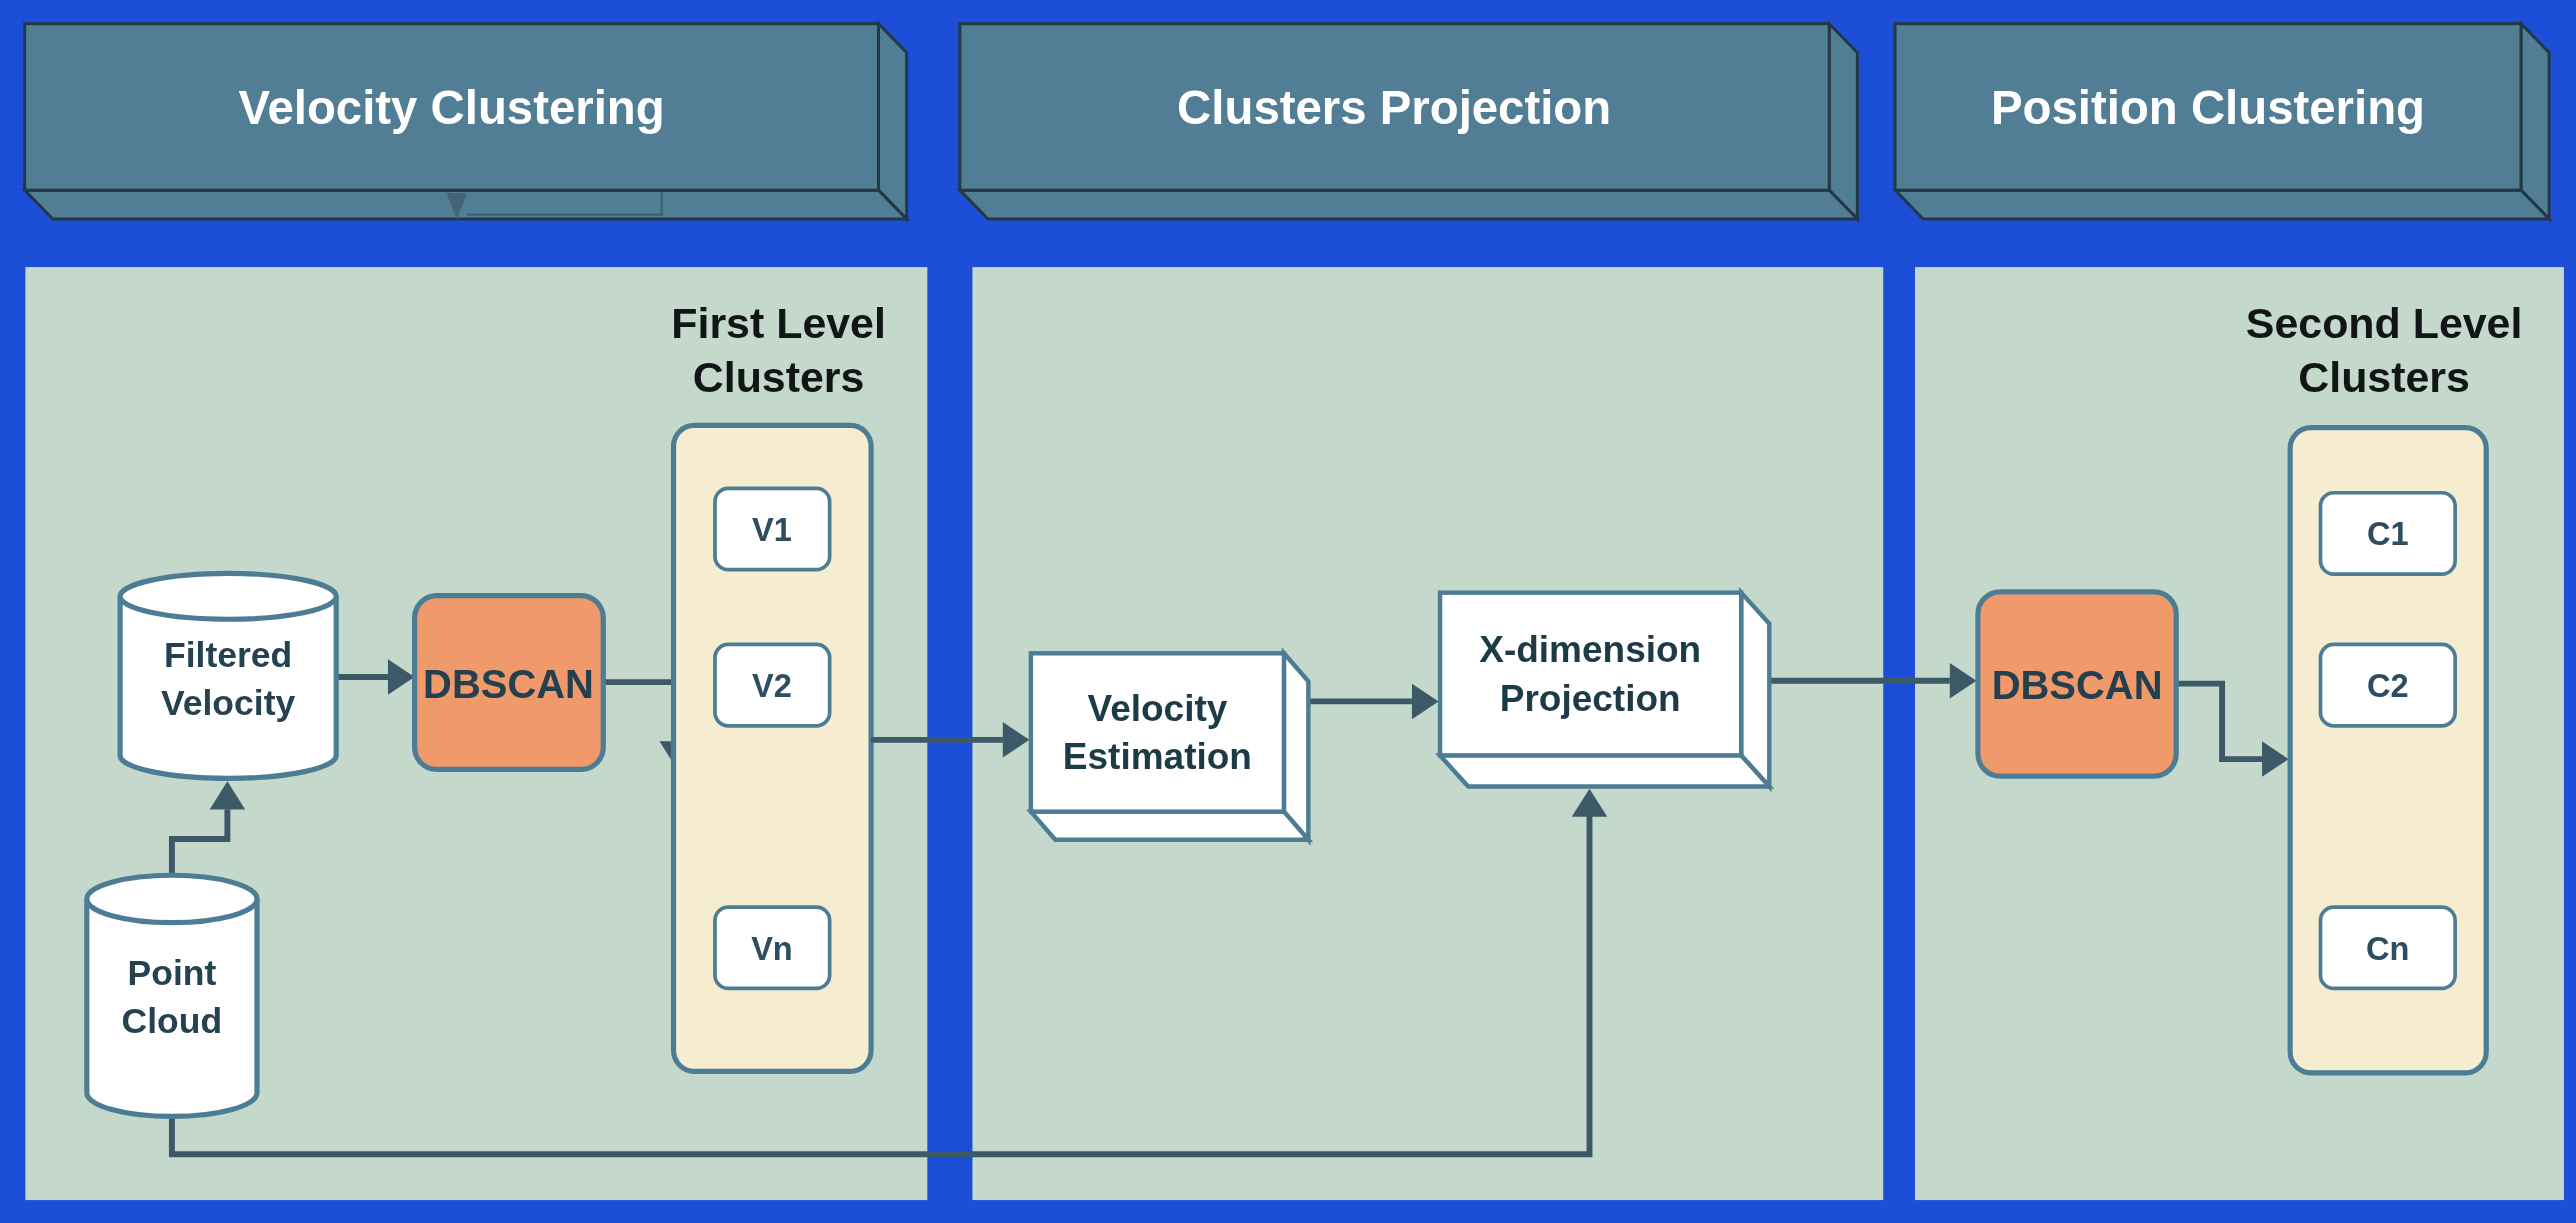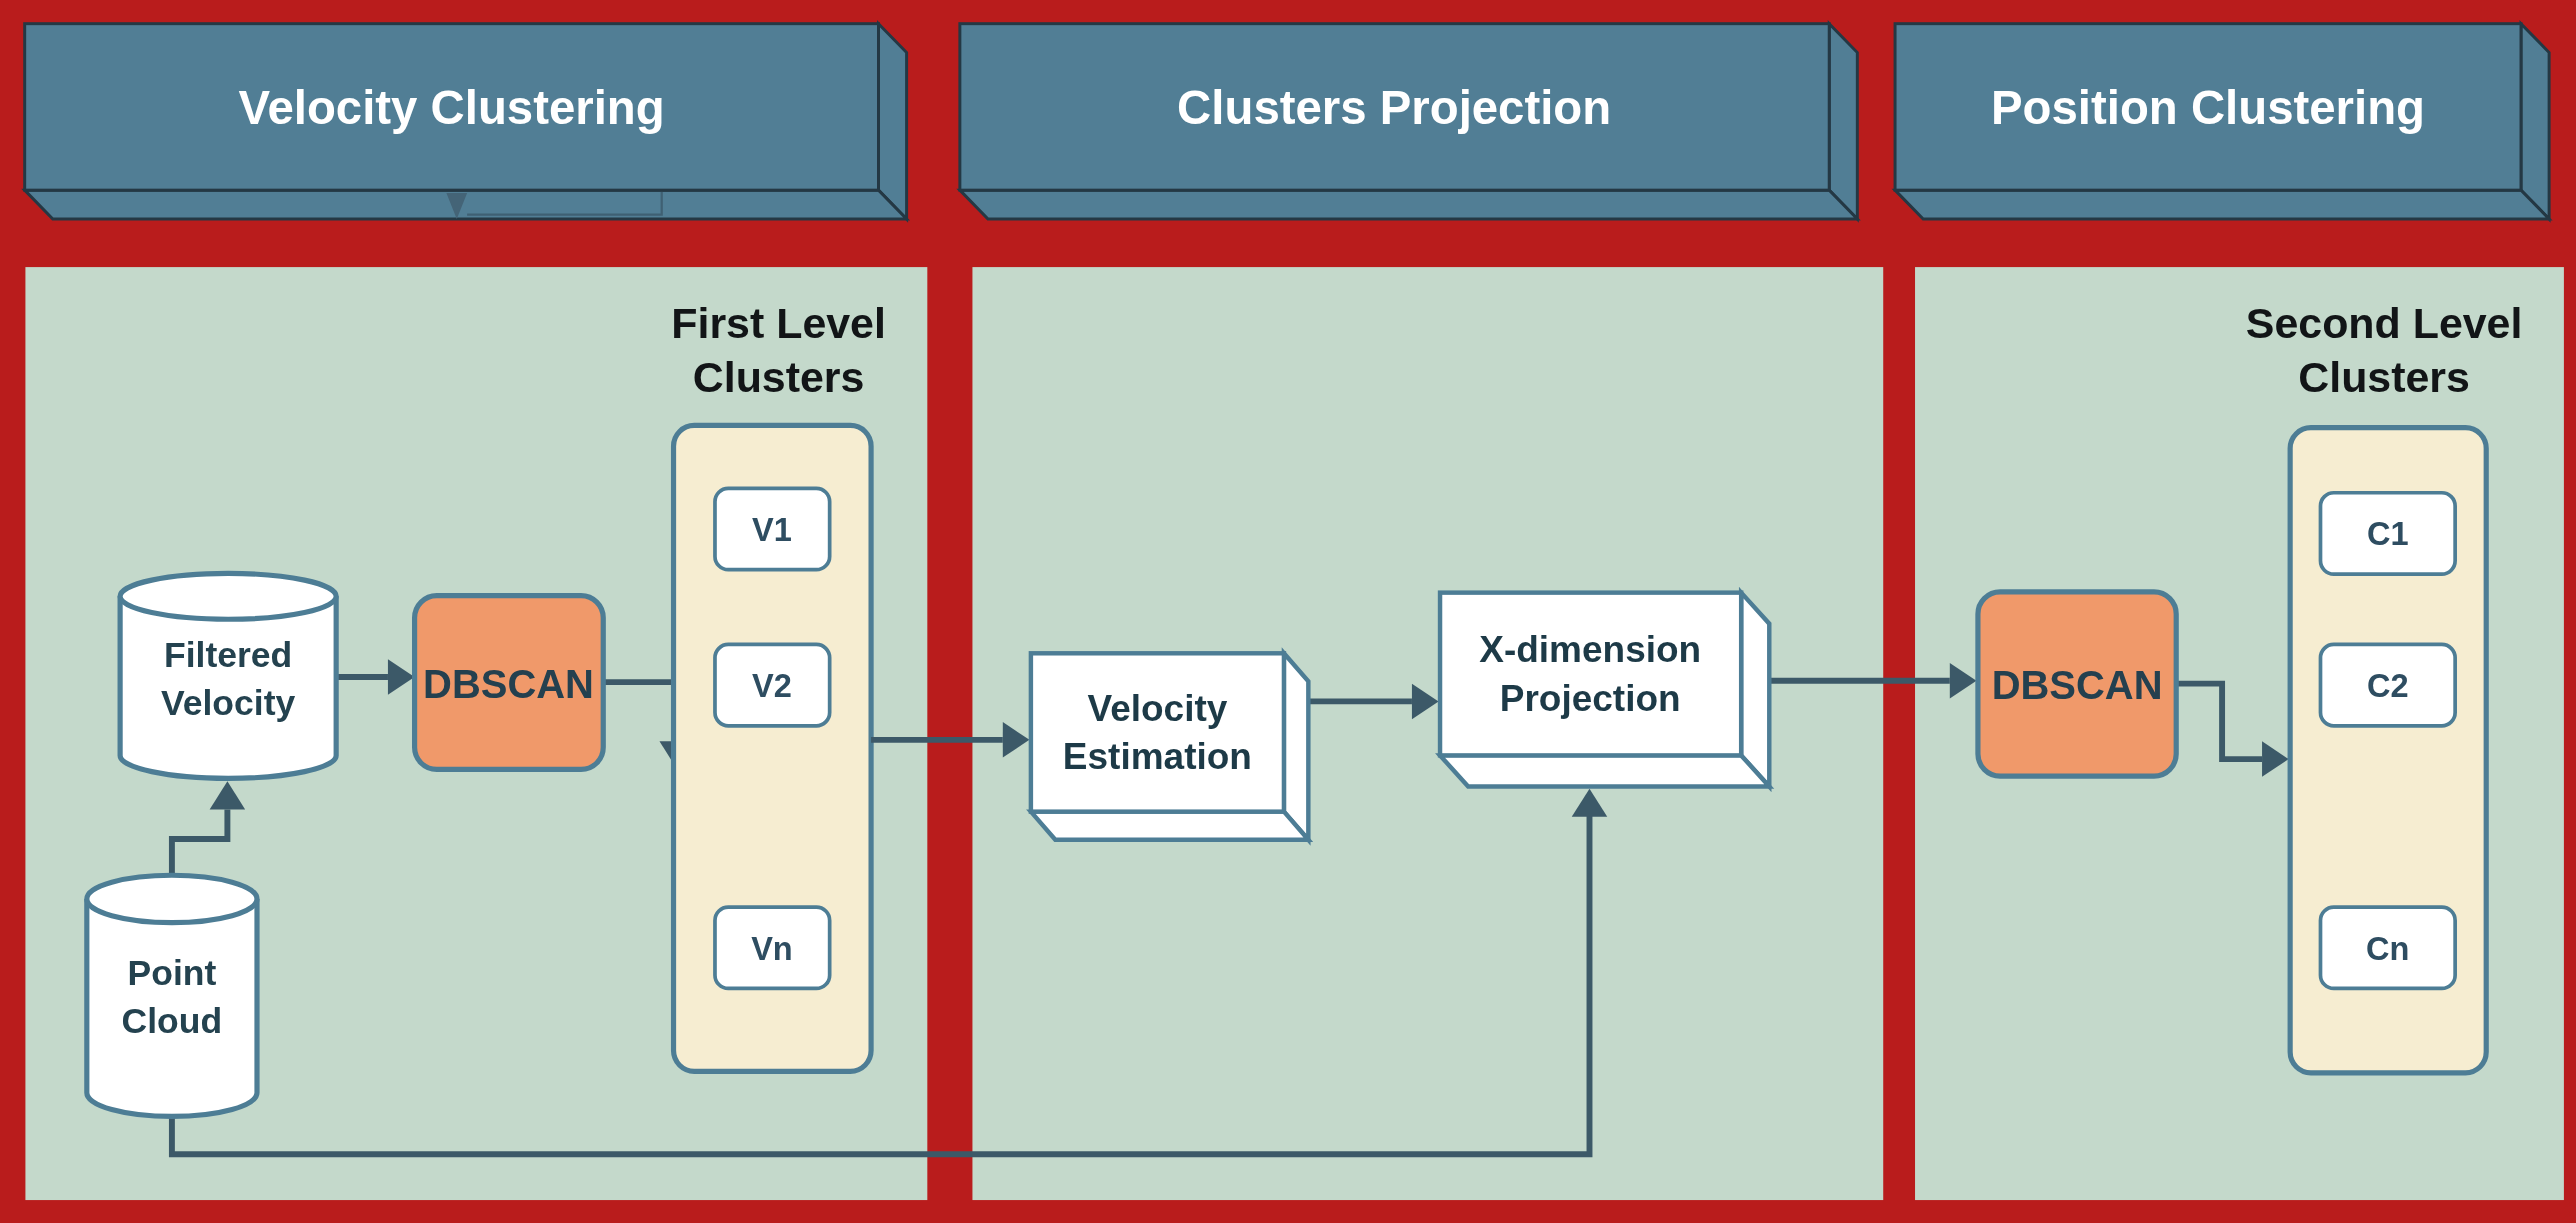--- a/index.html
+++ b/index.html
@@ -1,16 +1,16 @@
 <!DOCTYPE html>
 <html style="font-size:12px"><head>
 <meta charset="utf-8">
 <style>
   html,body{margin:0;padding:0;background:#ffffff;}
-  .stage{position:relative;width:2576px;height:1223px;background:#b91c1c;overflow:hidden;}
+  .stage{position:relative;width:2576px;height:1223px;background:#1d4ed8;overflow:hidden;}
   svg{display:block;}
   text{font-family:"Liberation Sans", sans-serif;font-weight:700;}
   .hdr-text{fill:#ffffff;font-size:64px;}
   .panel-label{fill:#121517;font-size:58px;}
   .node-text{fill:#24424f;font-size:48px;}
   .proc-text{fill:#1d3a47;font-size:50px;}
   .dbscan-text{fill:#24404f;font-size:54px;}
   .mini-text{fill:#2e4d61;font-size:44px;}
 </style>
 </head>

